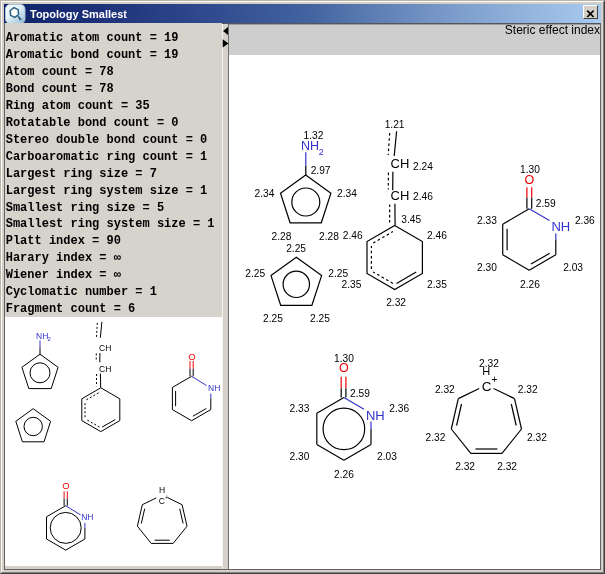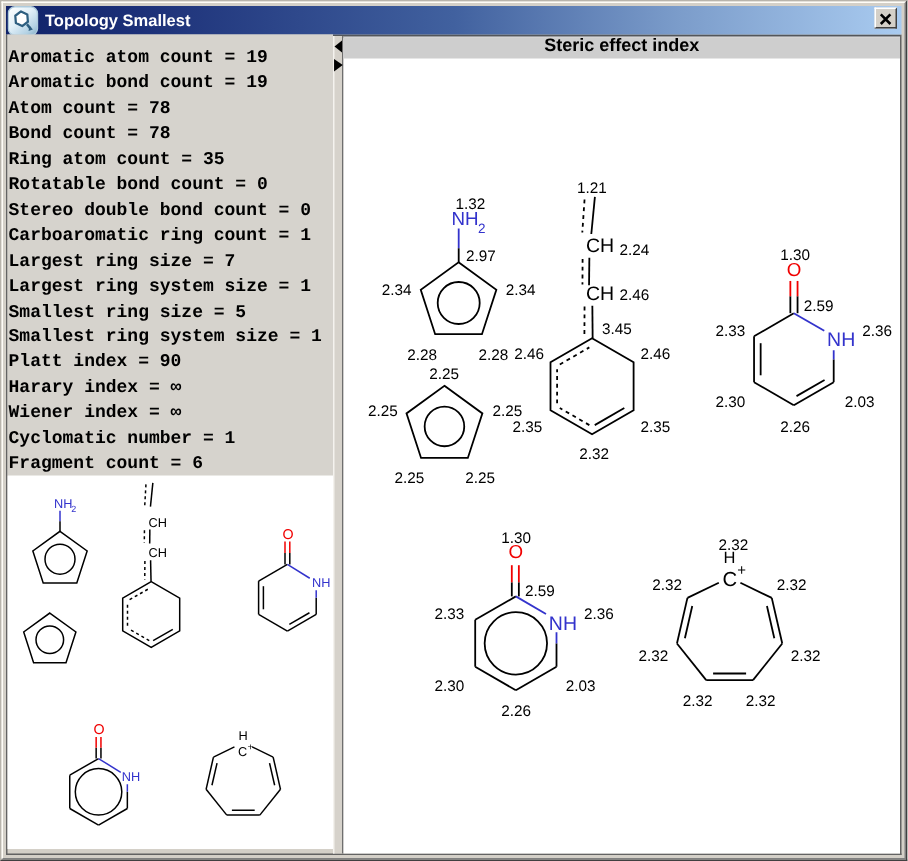--- a/index.html
+++ b/index.html
@@ -142,22 +142,22 @@
 </svg>
 
 <div class="abs" style="left:222px;top:24px;width:7px;height:545px;background:#d6d2cb;
   border-left:1px solid #f4f2ee;border-right:1px solid #6e6e6e;box-sizing:border-box"></div>
 <svg class="abs" style="left:222px;top:24px" width="7" height="30" viewBox="0 0 7 30">
   <polygon points="1,7 6,3 6,11" fill="#000"></polygon>
   <polygon points="0.7,15.3 0.7,23.6 6.5,19.4" fill="#000"></polygon>
 </svg>
 
 <div class="abs" style="left:229px;top:25px;width:371px;height:544px;background:#fff"></div>
-<div class="abs" style="left:229px;top:25px;width:371px;height:14px;background:#cecece;
-  text-align:center;font-weight:bold;font-size:12px;line-height:11.5px;color:#000">Steric effect index</div>
+<div class="abs" style="left:229px;top:25px;width:371px;height:30px;background:#cecece;
+  text-align:right;font-weight:normal;font-size:12px;line-height:11.5px;color:#000">Steric effect index</div>
 <svg class="abs" style="left:229px;top:41px" width="371" height="528" viewBox="229 41 371 528">
   <g id="mols">
 <polygon points="305.7,174.9 330.9,193.2 321.3,222.8 290.1,222.8 280.5,193.2" fill="none" stroke="#000" stroke-width="1.2" stroke-linejoin="miter"></polygon>
 <circle cx="305.8" cy="202.0" r="14.0" fill="none" stroke="#000" stroke-width="1.2"></circle>
 <line x1="305.8" y1="152.3" x2="305.8" y2="165.5" stroke="#3333cc" stroke-width="1.2"></line>
 <line x1="305.8" y1="165.5" x2="305.8" y2="174.9" stroke="#000" stroke-width="1.2"></line>
 <text x="301.0" y="149.8" font-size="12.5px" fill="#3333cc">NH</text>
 <text x="318.7" y="155.4" font-size="9px" fill="#3333cc">2</text>
 <text x="303.6" y="139.3" font-size="10.2px" fill="#000">1.32</text>
 <text x="310.7" y="174.0" font-size="10.2px" fill="#000">2.97</text>

